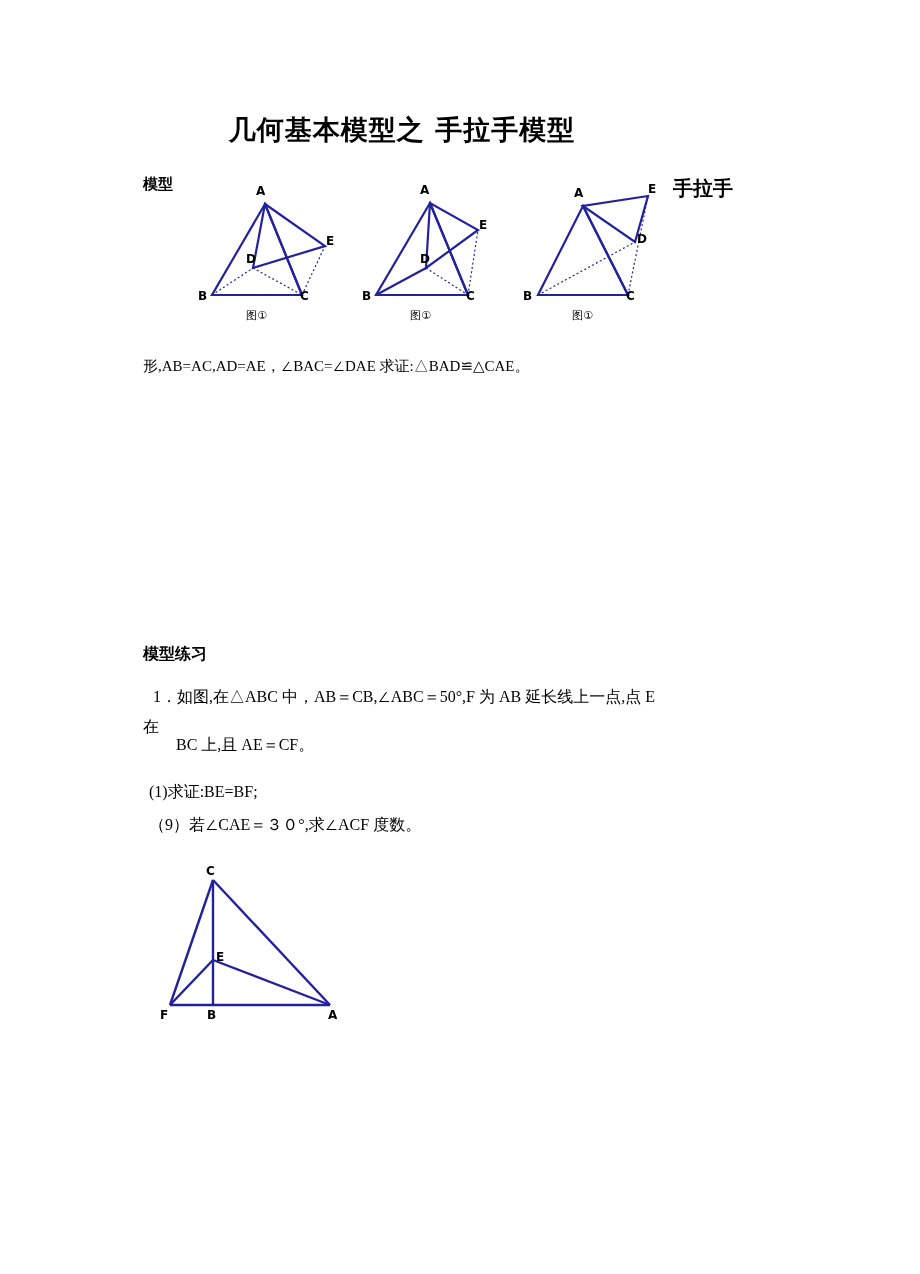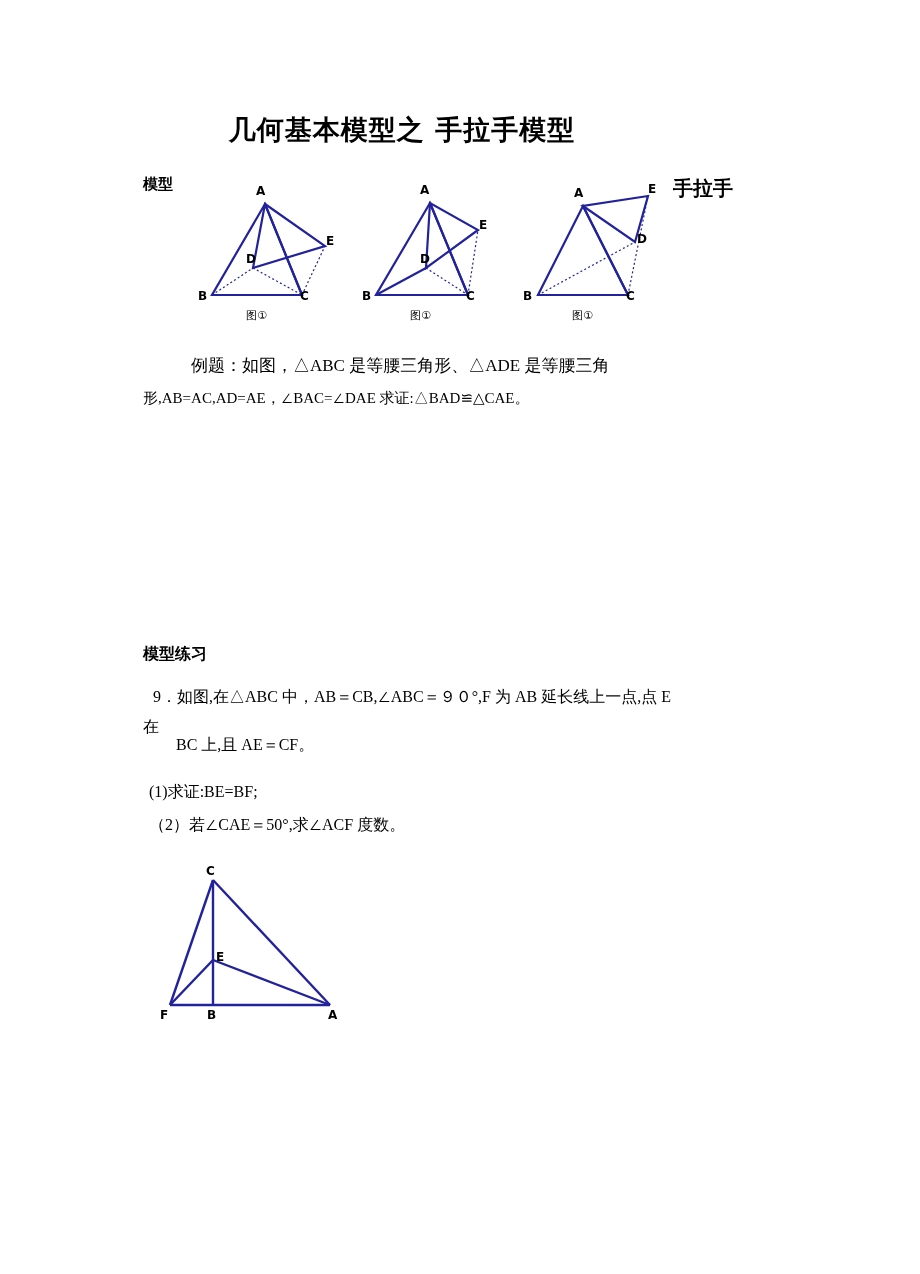--- a/index.html
+++ b/index.html
@@ -179,32 +179,31 @@
       <span class="vertex-label" style="left:3px; top:99px;">B</span>
       <span class="vertex-label" style="left:106px; top:99px;">C</span>
       <span class="vertex-label" style="left:117px; top:42px;">D</span>
       <span class="vertex-label" style="left:128px; top:-8px;">E</span>
       <span class="fig-caption" style="left:52px; top:118px;">图①</span>
     </div>
 
   </div>
 
   <div class="example">
-    <span class="indent">例题：如图，△ABC 是等腰三角形、△ADE 是等腰三角</span>
     <span class="small-cn">形,AB=AC,AD=AE，∠BAC=∠DAE 求证:△BAD≌△CAE。</span>
   </div>
 
   <div class="label-practice">模型练习</div>
 
   <div class="q1">
-    <div class="q1-line1">9．如图,在△ABC 中，AB＝CB,∠ABC＝９０°,F 为 AB 延长线上一点,点 E</div>
+    <div class="q1-line1">1．如图,在△ABC 中，AB＝CB,∠ABC＝50°,F 为 AB 延长线上一点,点 E</div>
     <div class="q1-line2">在</div>
     <div class="q1-line3">BC 上,且 AE＝CF。</div>
     <div class="q1-line4">(1)求证:BE=BF;</div>
-    <div class="q1-line5">（2）若∠CAE＝50°,求∠ACF 度数。</div>
+    <div class="q1-line5">（9）若∠CAE＝３０°,求∠ACF 度数。</div>
   </div>
 
   <div class="bigfig">
     <svg width="220" height="160" viewBox="0 0 220 160">
 
       <line x1="63" y1="10" x2="20" y2="135" stroke="#22229c" stroke-width="2.4"></line>
       <line x1="63" y1="10" x2="180" y2="135" stroke="#22229c" stroke-width="2.4"></line>
       <line x1="63" y1="10" x2="63" y2="135" stroke="#22229c" stroke-width="2.4"></line>
       <line x1="20" y1="135" x2="180" y2="135" stroke="#22229c" stroke-width="2.4"></line>
       <line x1="20" y1="135" x2="63" y2="90" stroke="#22229c" stroke-width="2.4"></line>

